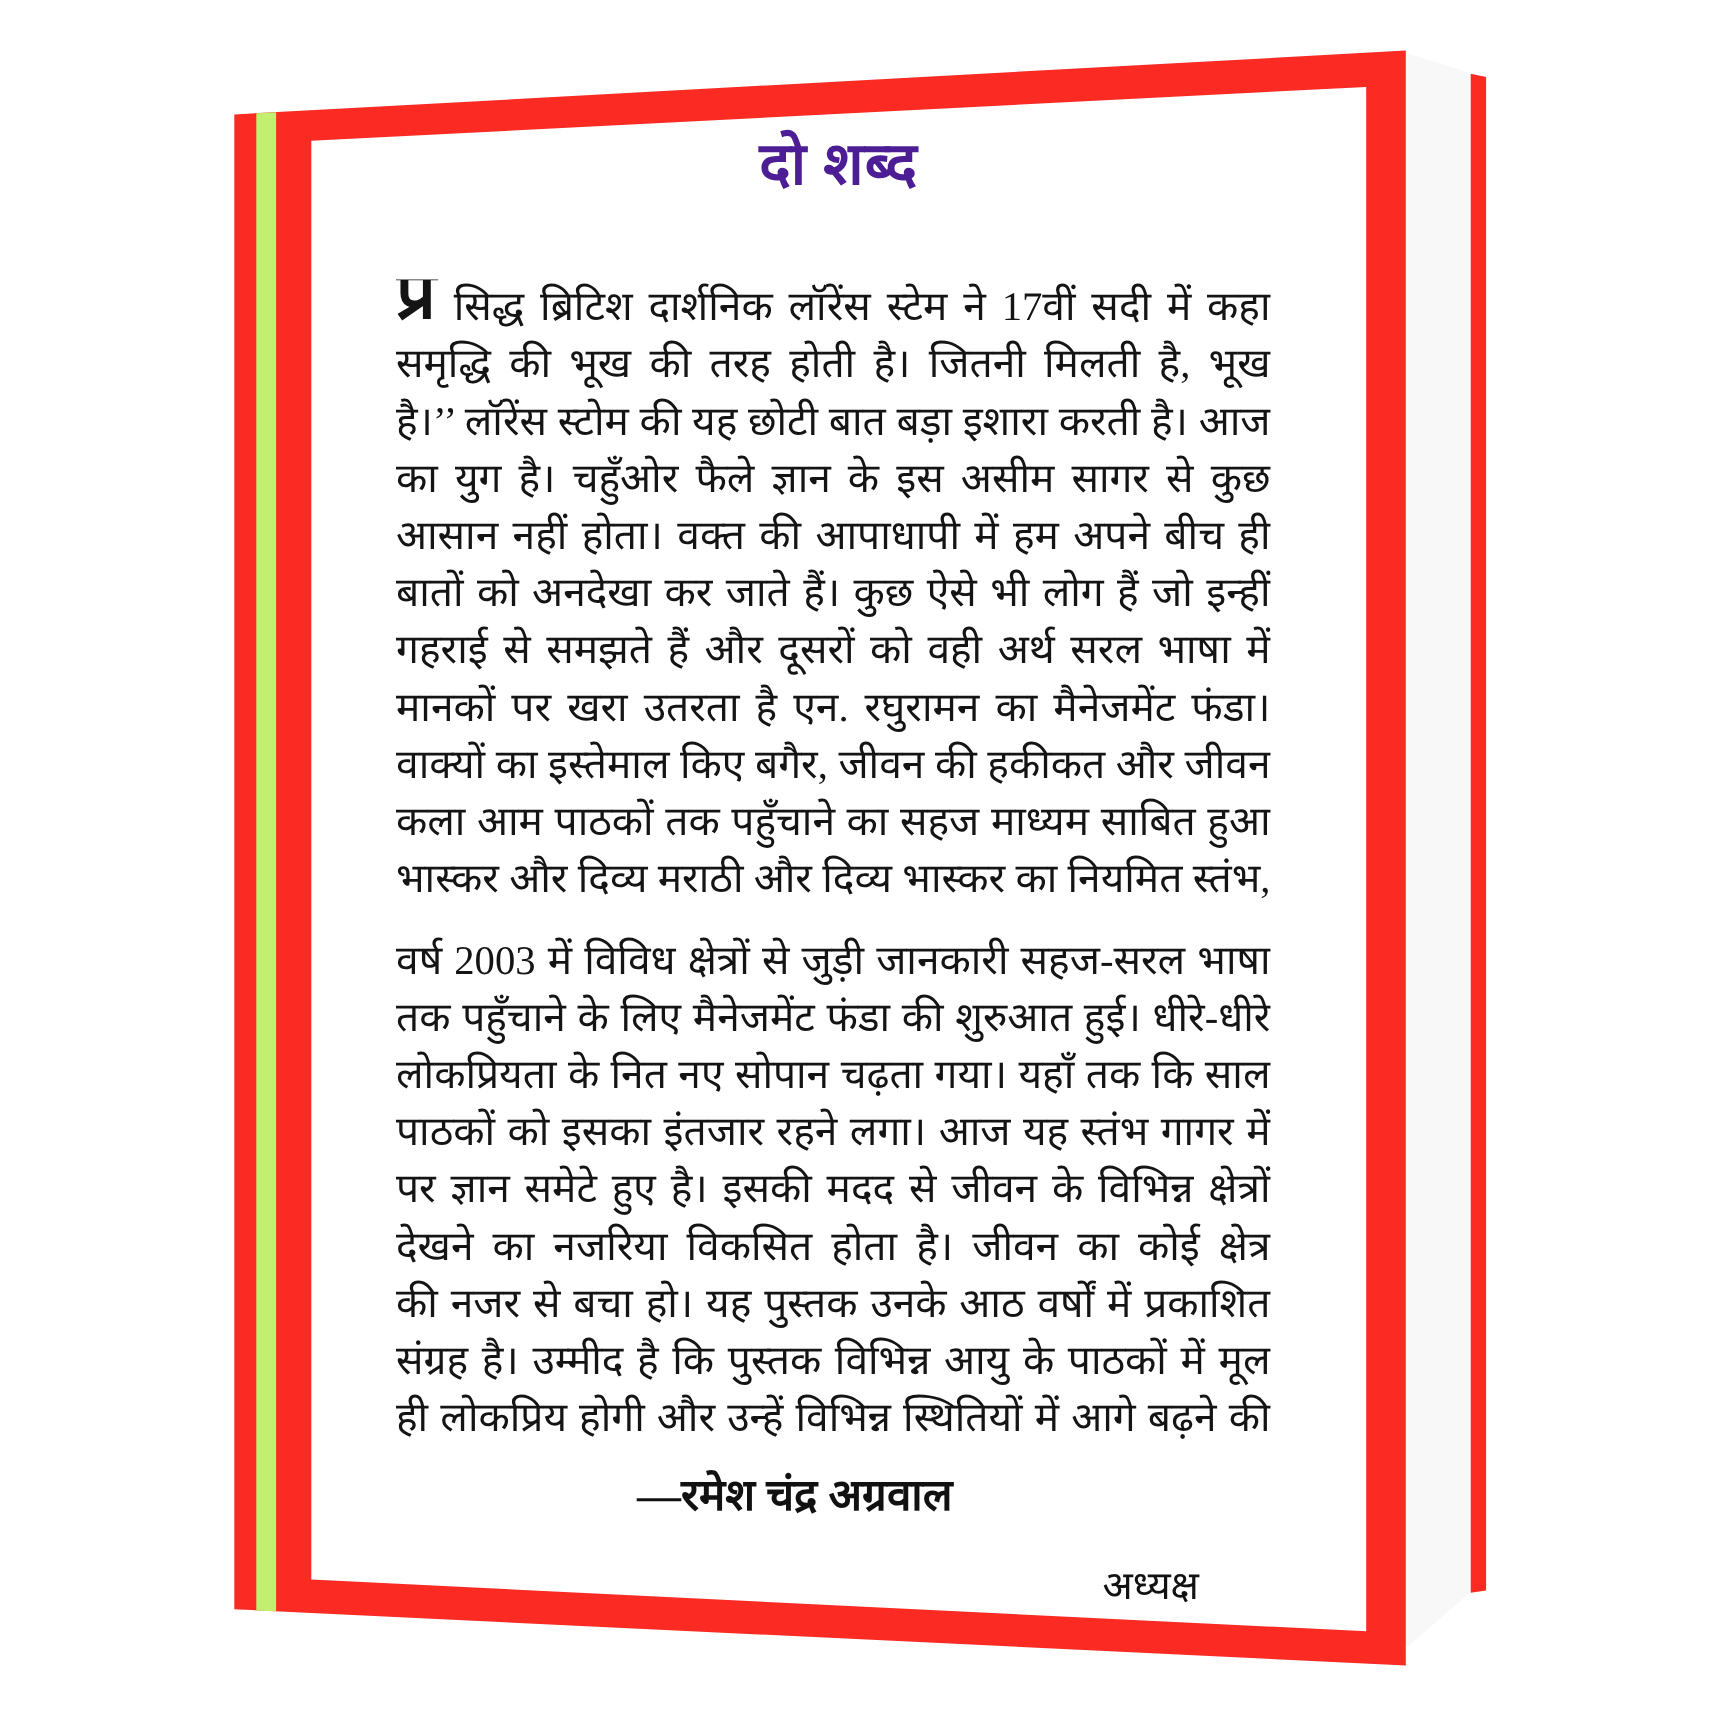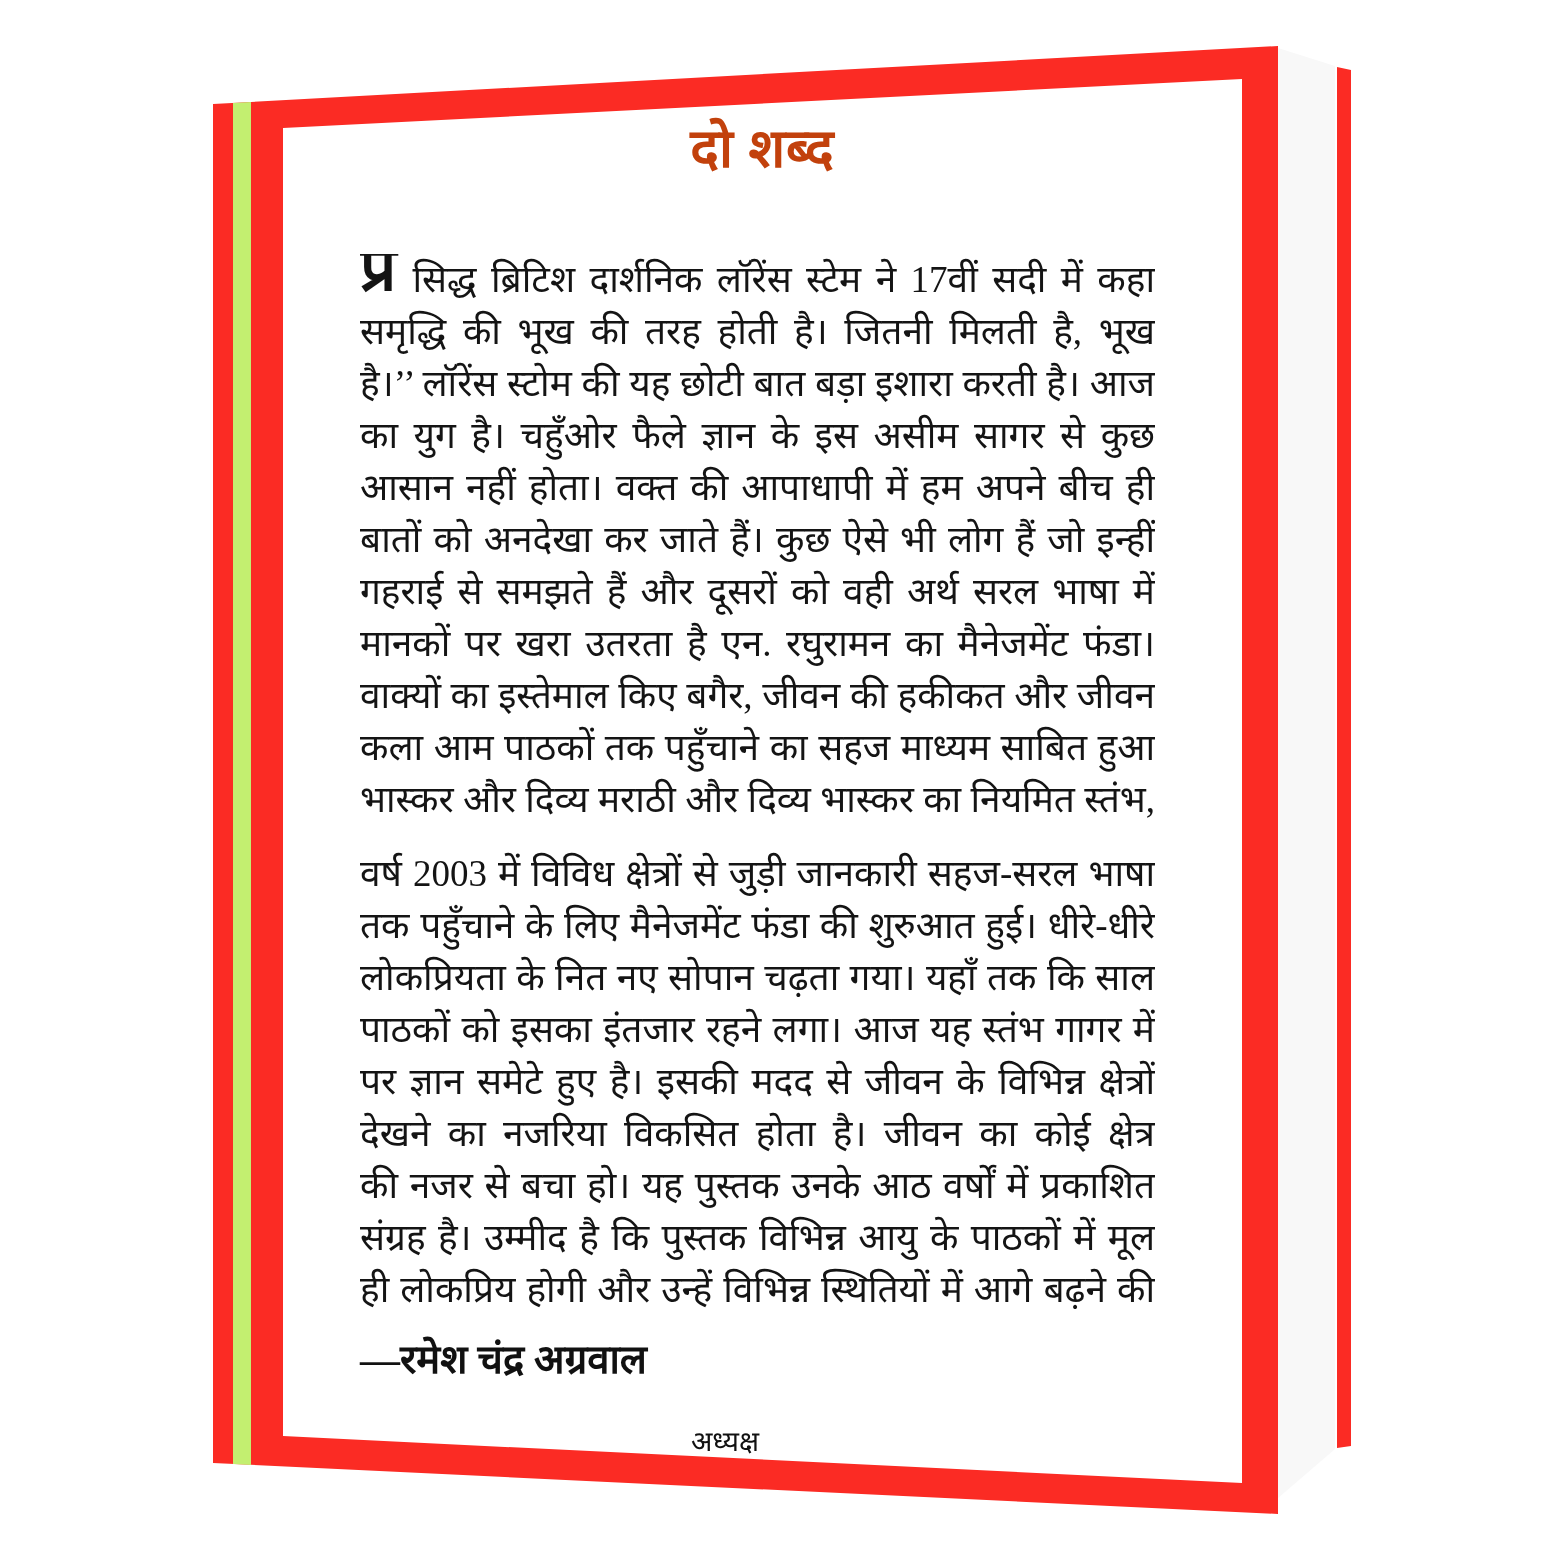--- a/index.html
+++ b/index.html
@@ -17,21 +17,21 @@
   .text-layer { position: absolute; left: 0; top: 0; width: 1563px; height: 1563px; }
 
   .page-title {
     position: absolute;
     left: 283px; top: 116px; width: 959px;
     text-align: center;
     font-size: 54px;
     font-weight: 700;
     letter-spacing: 1px;
     line-height: 66px;
-    color: #c2410c;
+    color: #4c1d95;
   }
 
   .body-text {
     position: absolute;
     left: 360px; top: 254px; width: 795px;
   }
   .para { margin: 0; padding: 0; }
   .para-2 { margin-top: 22px; }
   .line {
     height: 52px;
@@ -48,32 +48,32 @@
     line-height: 0;
     position: relative;
     top: -2px;
     margin-right: 16px;
   }
   .signature {
     position: absolute;
     left: 360px; top: 1336px; width: 795px;
     padding-right: 0;
     box-sizing: border-box;
-    text-align: left;
+    text-align: center;
     font-size: 40px;
     font-weight: 700;
     line-height: 48px;
   }
   .signature-inner { padding-right: 70px; }
   .role {
     position: absolute;
     left: 360px; top: 1420px; width: 795px;
     box-sizing: border-box;
-    text-align: center;
-    font-size: 28px;
+    text-align: right;
+    font-size: 36px;
     line-height: 44px;
     font-weight: 400;
   }
   .role-inner { padding-right: 65px; }
 </style>
 </head>
 <body>
 
 <div class="canvas">
 

